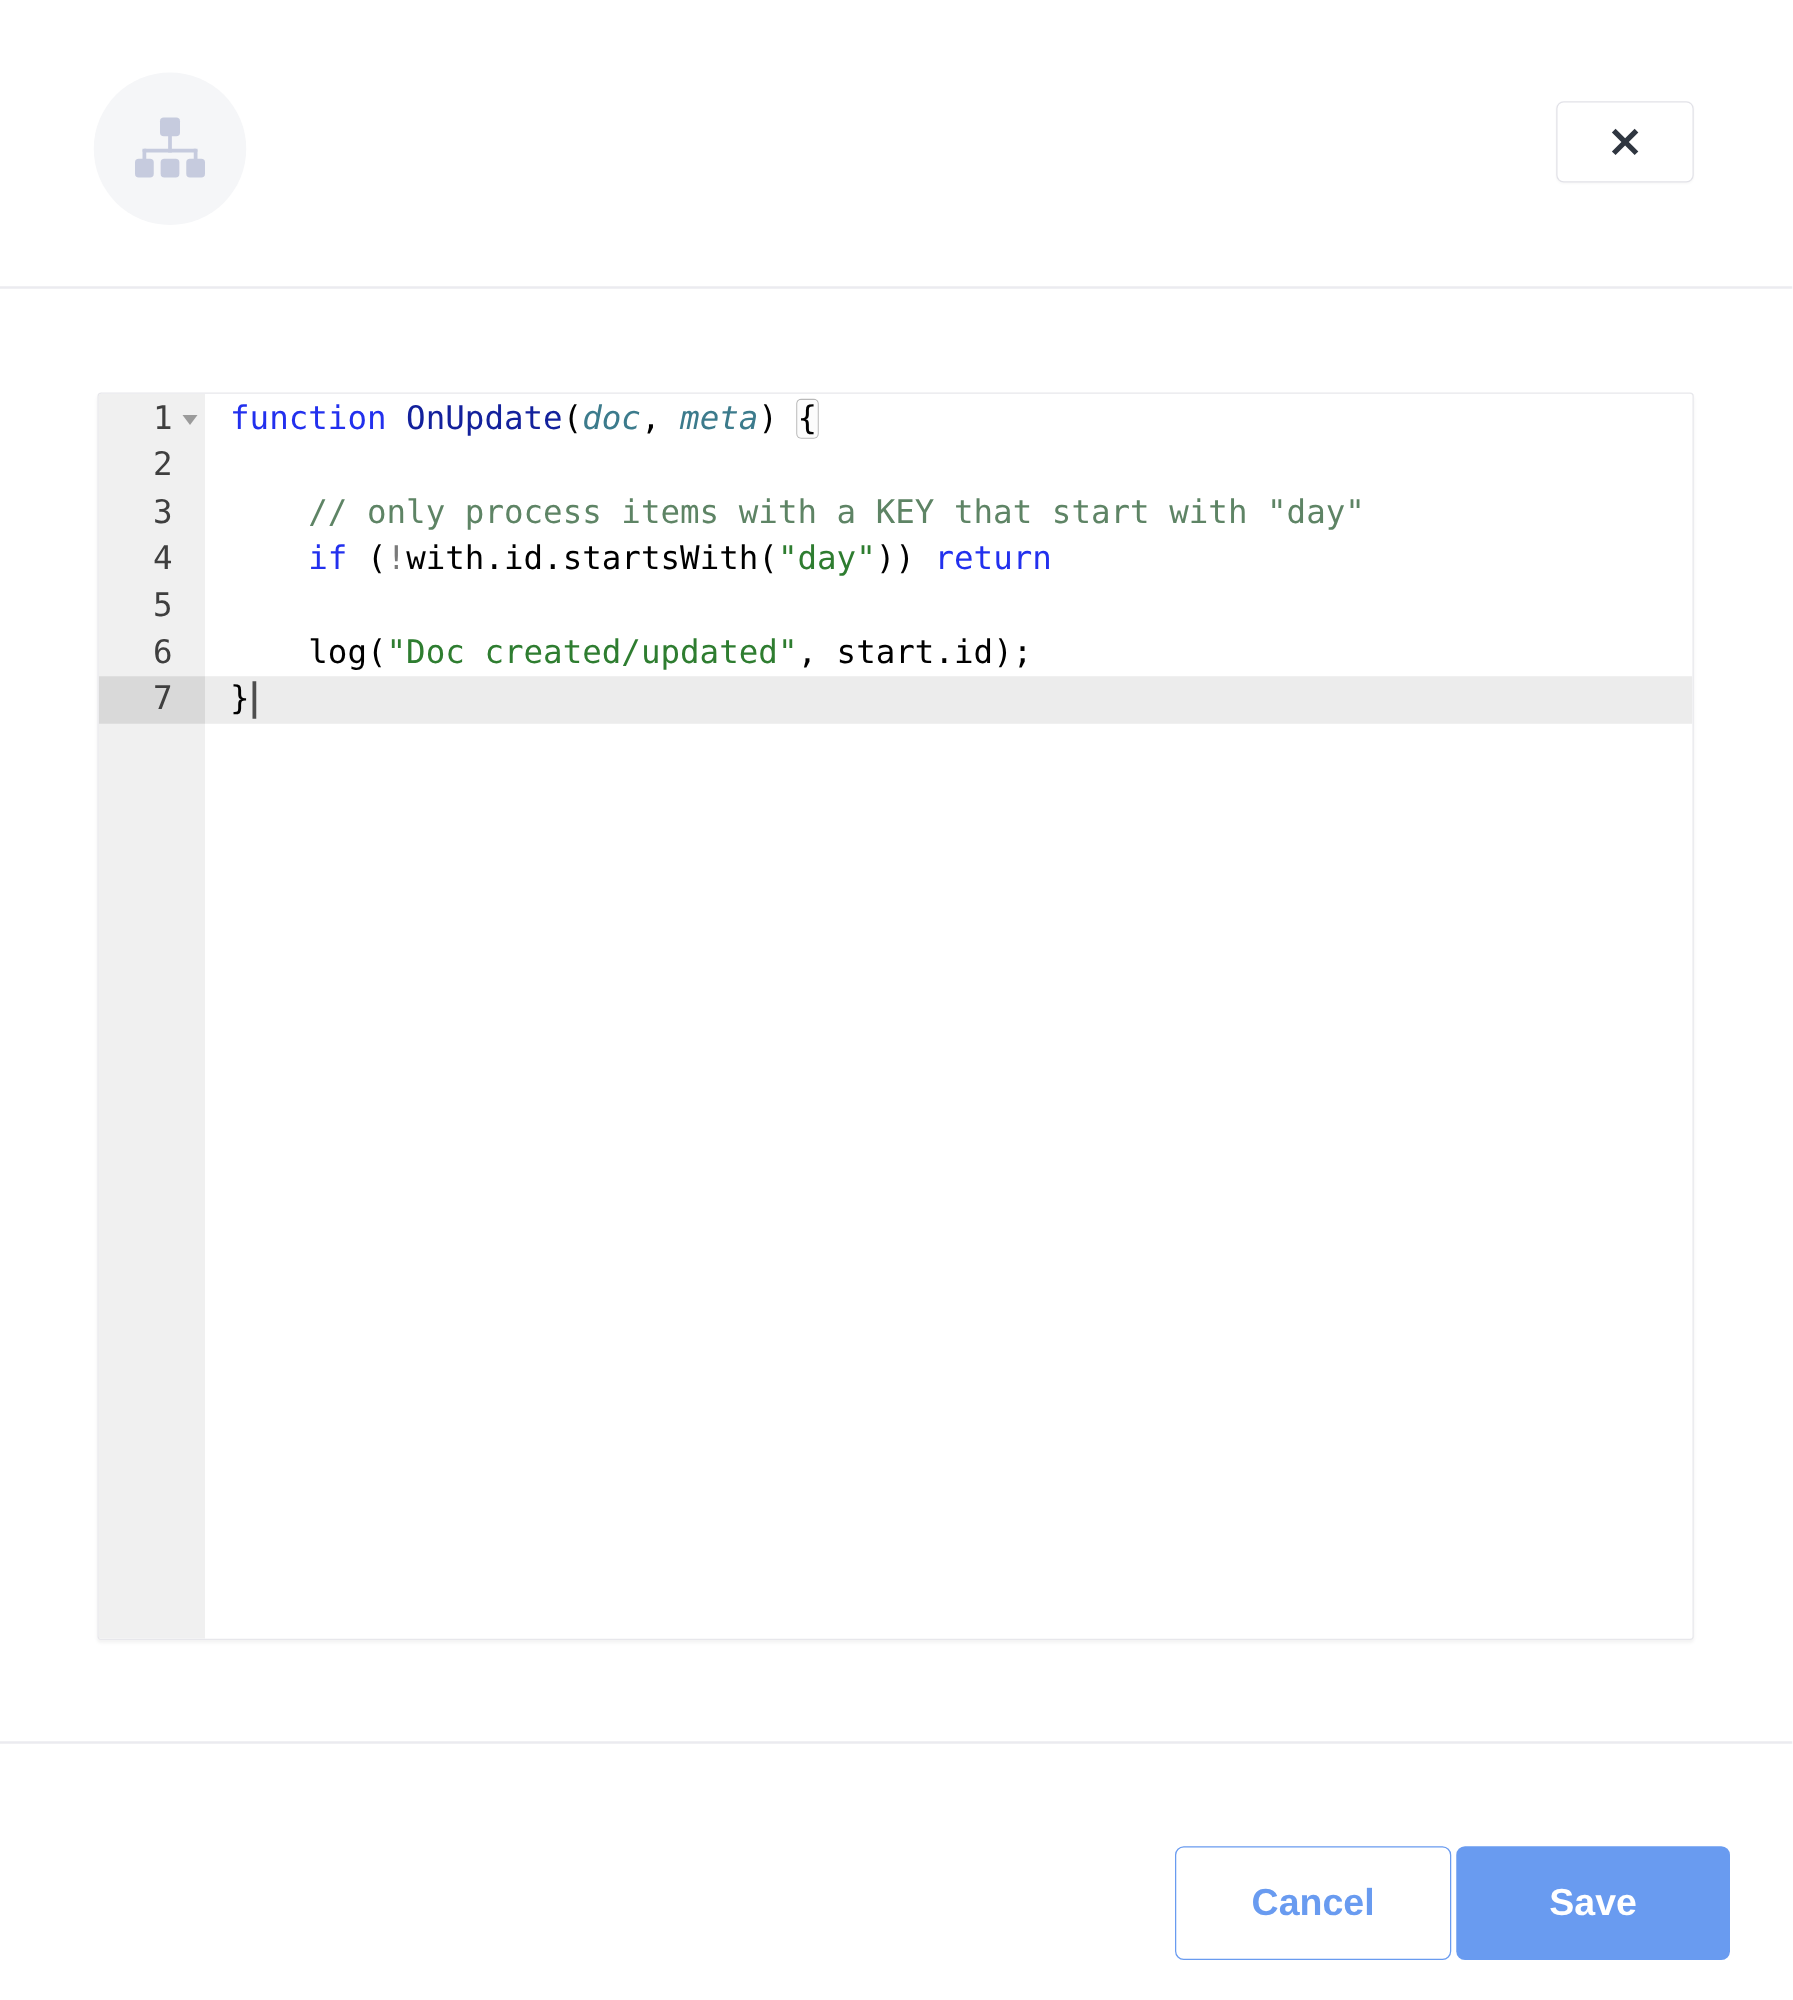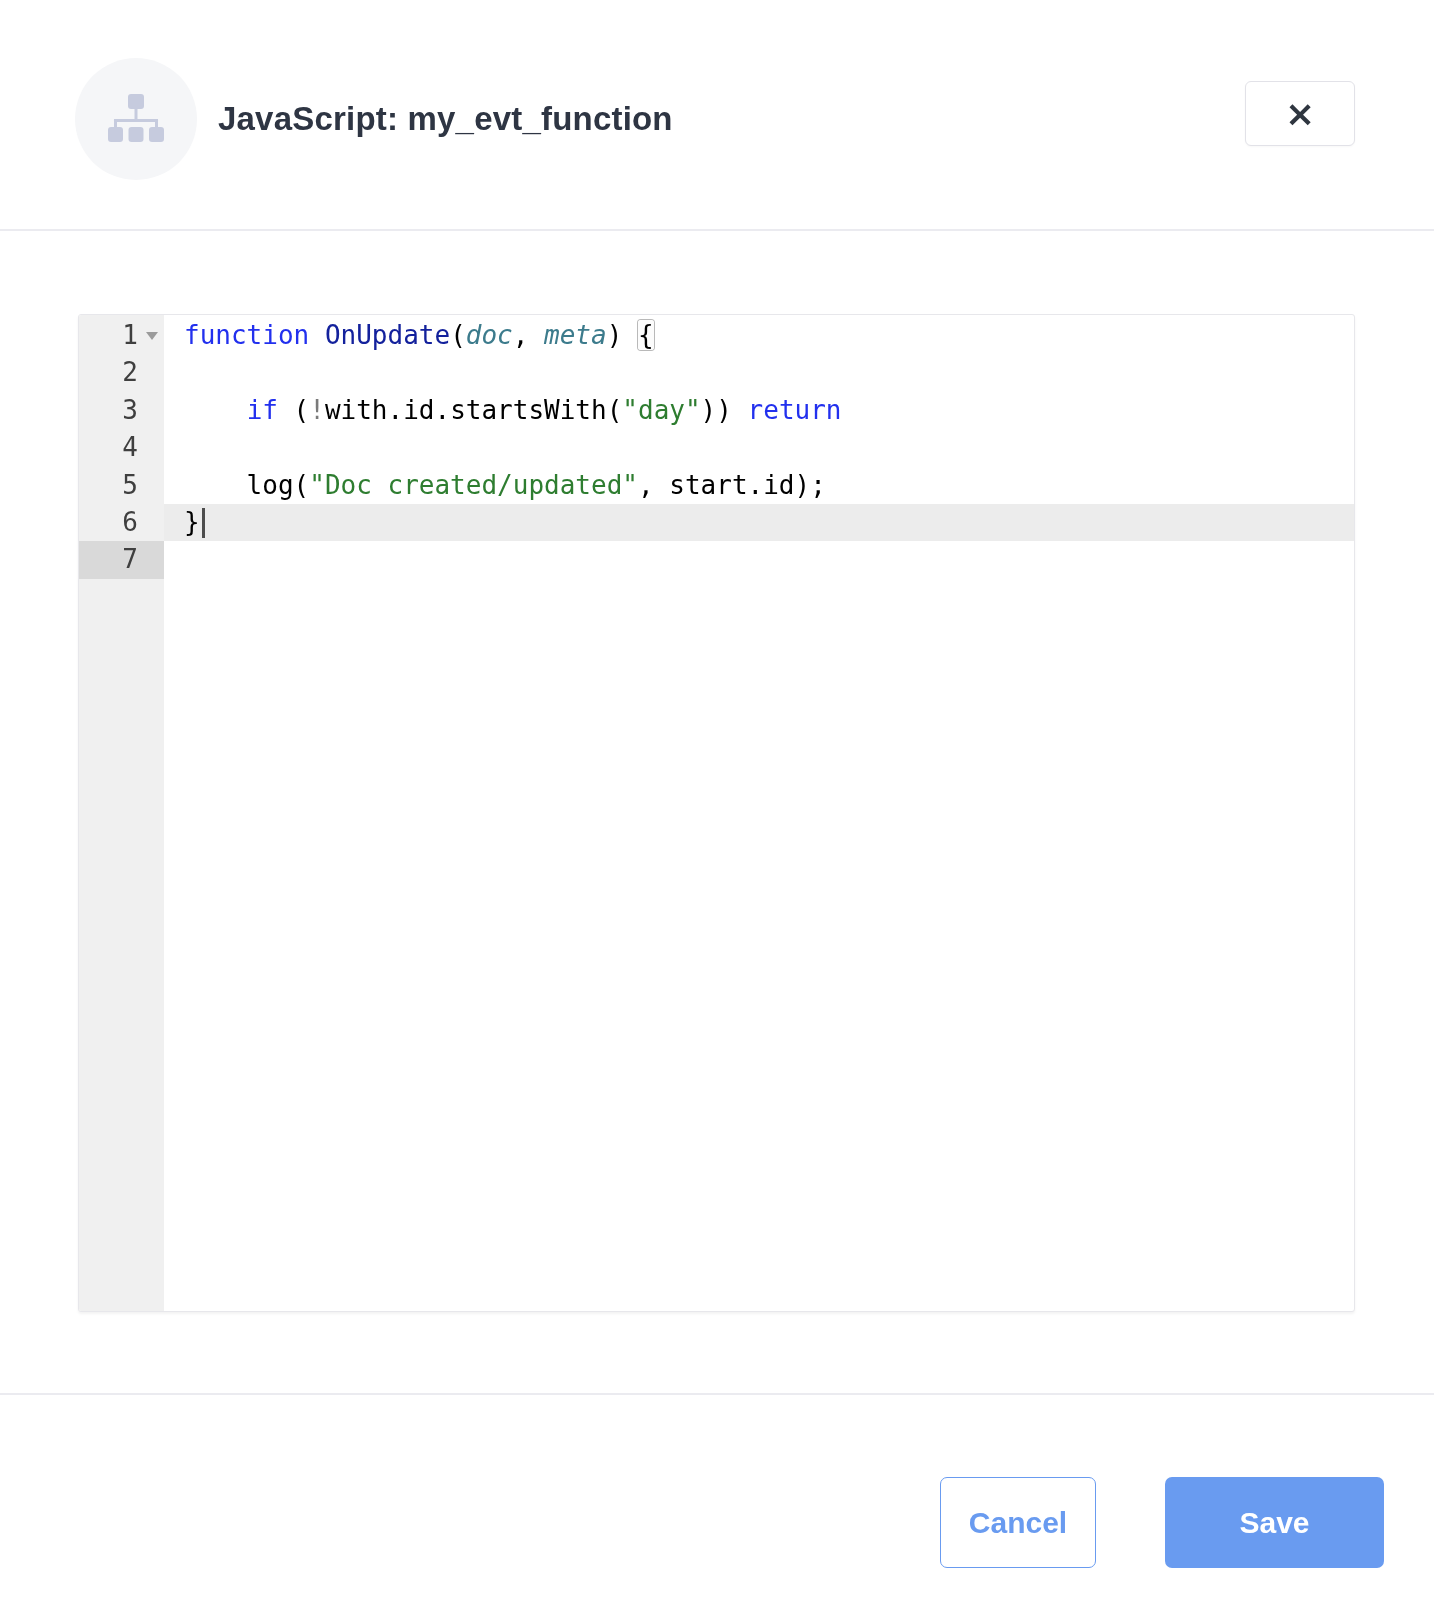--- a/index.html
+++ b/index.html
@@ -85,21 +85,21 @@
     position:absolute; left:0; top:1393px; width:1434px; height:2px;
     background:#ebebf0;
   }
   .btn {
     position:absolute; top:1477px; height:91px; border-radius:7px;
     font-family:"Liberation Sans", sans-serif;
     font-size:30px; font-weight:bold; cursor:pointer;
     display:flex; align-items:center; justify-content:center;
   }
   .btn-cancel {
-    left:940px; width:156px; background:#fff;
+    left:940px; width:221px; background:#fff;
     border:1.5px solid var(--accent,#699bf0); color:var(--accent,#699bf0);
   }
   .btn-save {
     left:1165px; width:219px; background:var(--accent,#699bf0);
     border:none; color:#ffffff;
   }
 </style>
 </head>
 <body>
 
@@ -111,39 +111,39 @@
         <rect x="24" y="3" width="16" height="15" rx="3"></rect>
         <rect x="30.5" y="17" width="3" height="14"></rect>
         <rect x="10" y="28" width="44" height="3" rx="1.5"></rect>
         <rect x="10" y="28" width="3" height="10"></rect>
         <rect x="51" y="28" width="3" height="10"></rect>
         <rect x="4" y="36" width="15" height="15" rx="3"></rect>
         <rect x="24.5" y="36" width="15" height="15" rx="3"></rect>
         <rect x="45" y="36" width="15" height="15" rx="3"></rect>
       </svg>
     </div>
-    <h1 class="modal-title">JavaScript: my_evt_function</h1>
     <button class="close-btn">
       <span>×</span>
     </button>
   </header>
 
   <div class="editor">
     <div class="gutter" id="gutter">
         <div class="gutter-cell">1<span class="fold"></span></div>
         <div class="gutter-cell">2</div>
         <div class="gutter-cell">3</div>
         <div class="gutter-cell">4</div>
         <div class="gutter-cell">5</div>
         <div class="gutter-cell">6</div>
         <div class="gutter-cell active">7</div>
       </div>
     <div class="code" id="code">
         <div class="code-line"><span class="tok-kw">function</span><span class="tok-plain"> </span><span class="tok-fn">OnUpdate</span><span class="tok-plain">(</span><span class="tok-param">doc</span><span class="tok-plain">, </span><span class="tok-param">meta</span><span class="tok-plain">) </span><span class="tok-bracket">{</span></div>
         <div class="code-line"></div>
+        <div class="code-line"><span class="tok-plain">    </span><span class="tok-comment">// only process items with a KEY that start with "day"</span></div>
         <div class="code-line"><span class="tok-plain">    </span><span class="tok-kw">if</span><span class="tok-plain"> (</span><span class="tok-op">!</span><span class="tok-plain">with.id.startsWith(</span><span class="tok-str">"day"</span><span class="tok-plain">)) </span><span class="tok-kw">return</span></div>
         <div class="code-line"></div>
         <div class="code-line"><span class="tok-plain">    log(</span><span class="tok-str">"Doc created/updated"</span><span class="tok-plain">, start.id);</span></div>
         <div class="code-line active"><span class="tok-plain">}</span><span class="cursor"></span></div>
       </div>
   </div>
 
   <div class="footer-divider"></div>
   <footer>
     <button class="btn btn-cancel">Cancel</button>

